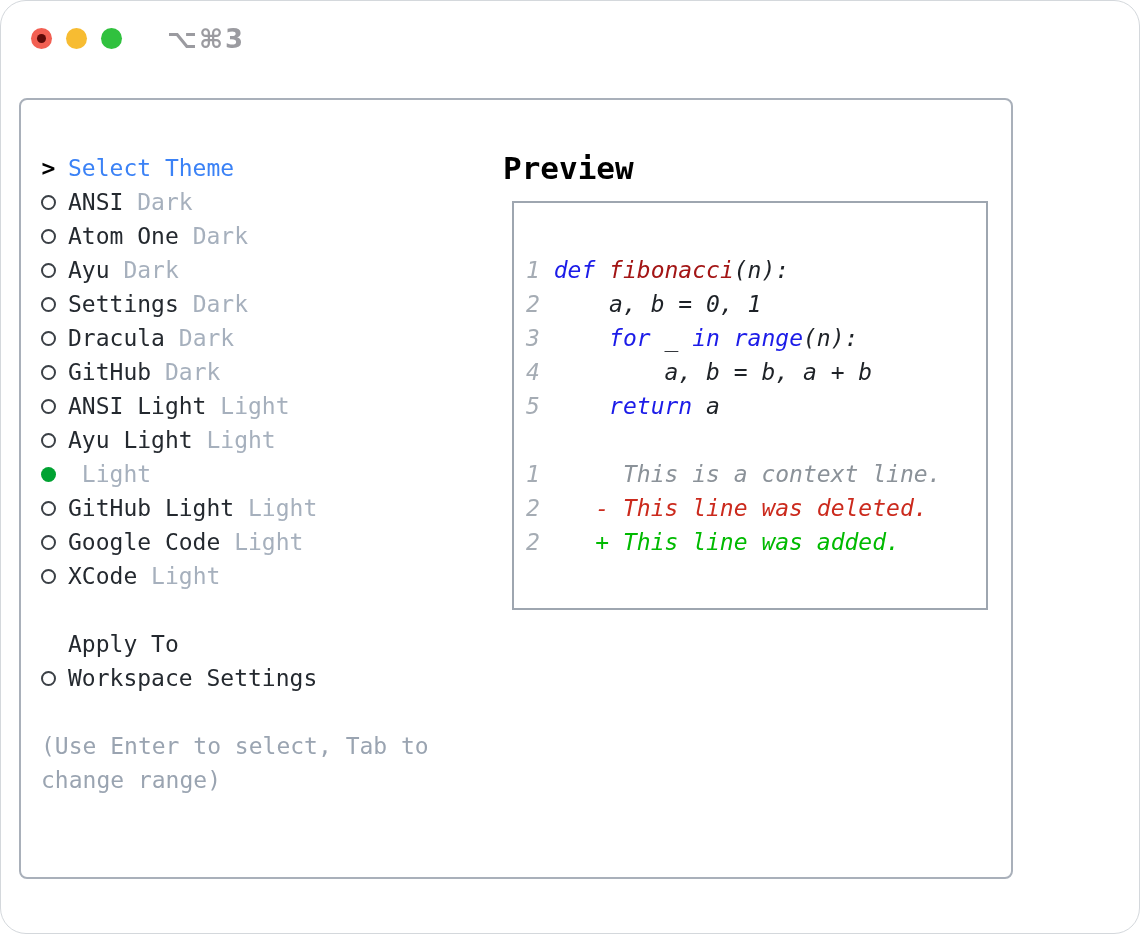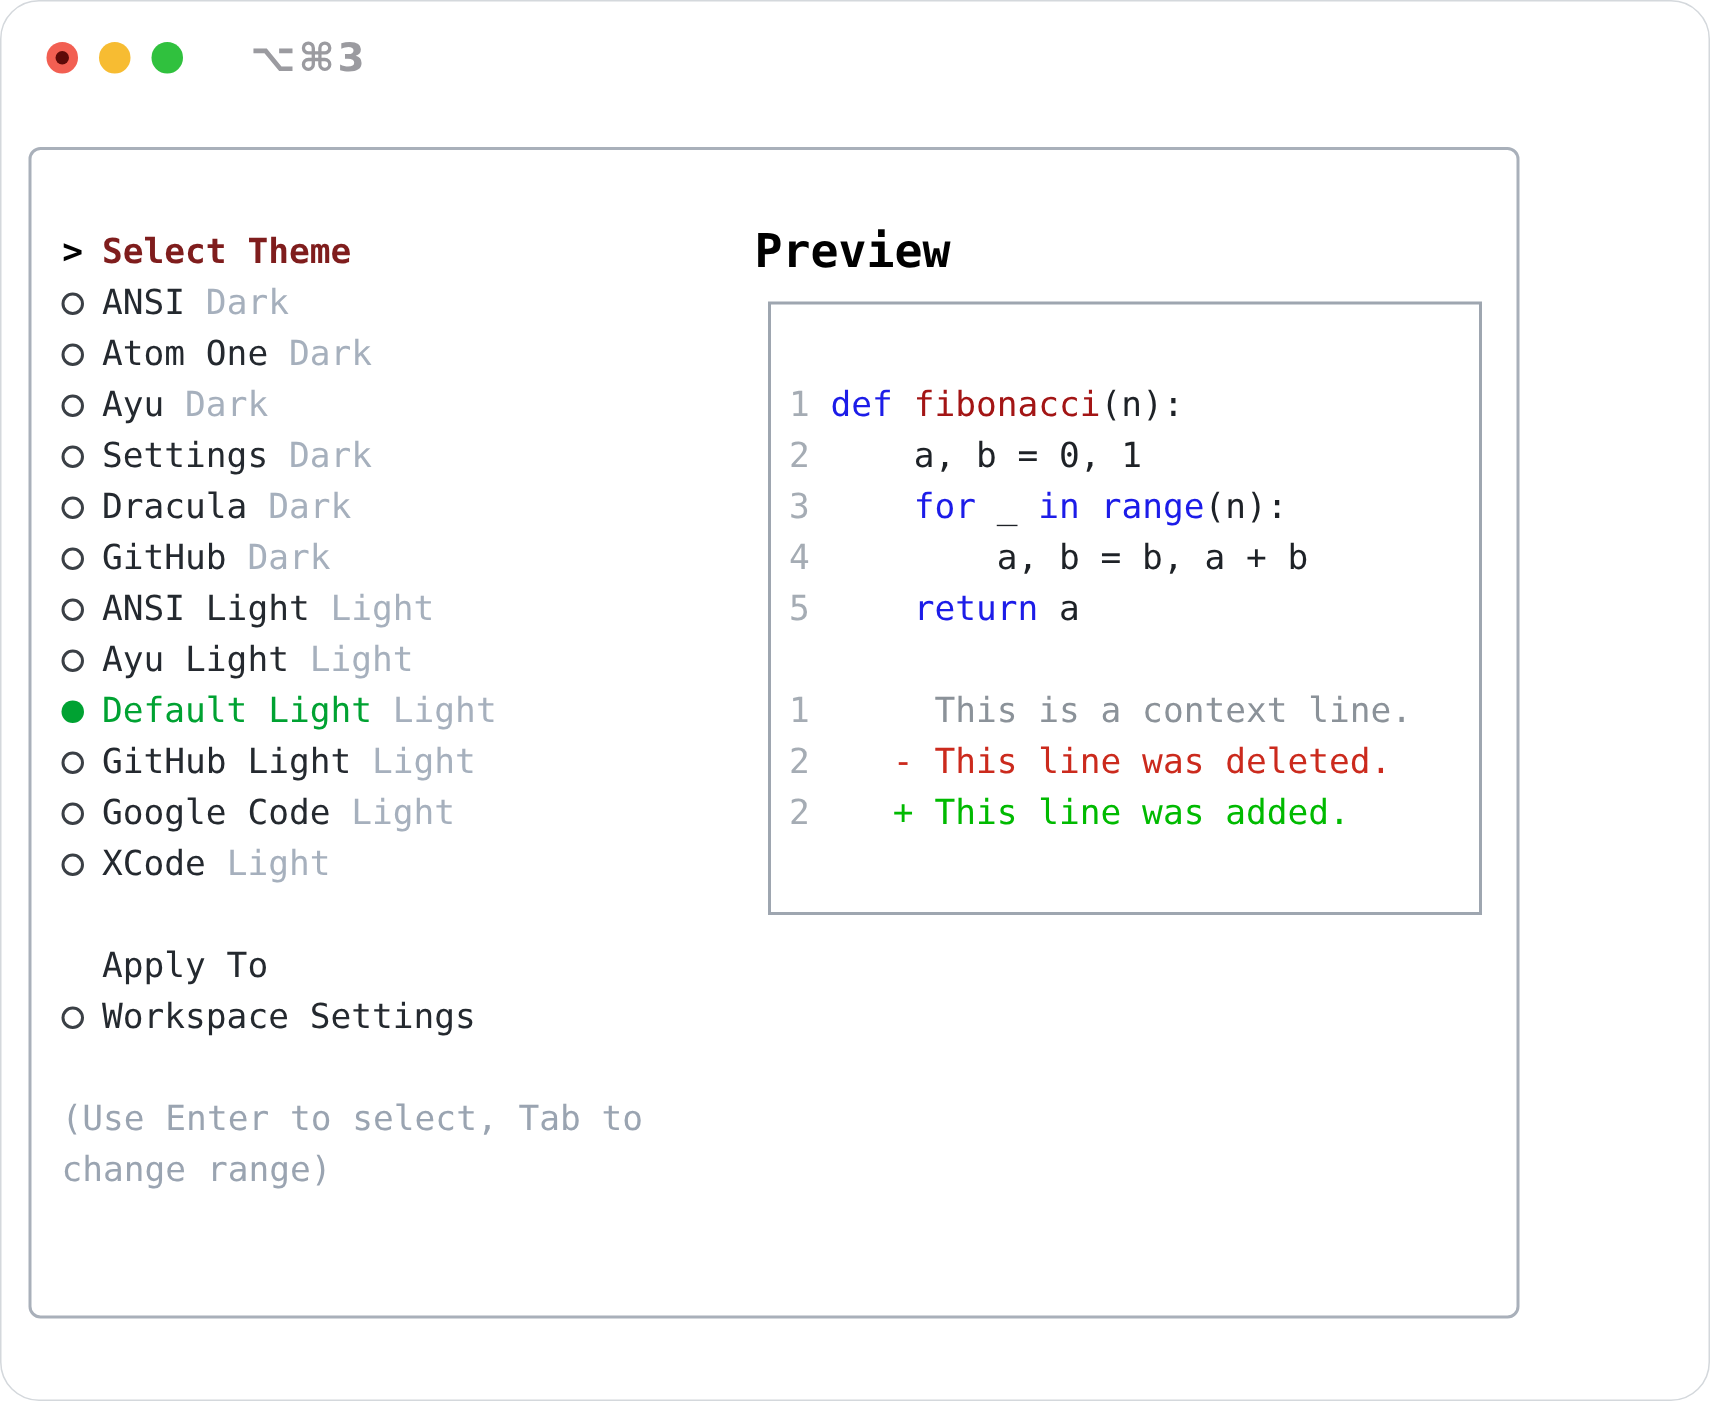--- a/index.html
+++ b/index.html
@@ -31,35 +31,35 @@
     border:2px solid var(--border);border-radius:8px;background:#fff;}
 
   
   .left-col{position:absolute;left:20px;top:51px;font-size:23px;line-height:34px;color:var(--text);}
   .row{display:flex;align-items:center;height:34px;white-space:pre;}
   .marker{width:15px;height:34px;margin-right:12px;flex:0 0 15px;
     display:flex;align-items:center;justify-content:center;}
   .radio{width:15px;height:15px;border-radius:50%;border:2px solid #3b4046;background:#fff;}
   .radio.on{border:none;background:var(--ui-green);}
   .caret{font-weight:700;color:#000;}
-  .hdr{font-weight:700;color:#7f1d1d;}
+  .hdr{font-weight:400;color:#3b82f6;}
   .theme-name{color:var(--text);}
   .theme-name.sel{color:var(--ui-green);}
   .variant{color:var(--muted);}
   .opt-label{color:var(--text);}
   .opt-label.sel{color:var(--ui-green);}
   .spacer{height:34px;}
   .hint-line{height:34px;line-height:34px;color:var(--hint);white-space:pre;}
 
   
   .preview-title{position:absolute;left:482px;top:51px;height:34px;line-height:34px;
     font-size:31px;font-weight:700;color:#000;}
   .preview-box{position:absolute;left:491px;top:101px;width:476px;height:409px;
     border:2px solid var(--box-border);background:#fff;overflow:hidden;}
-  .code{padding:50px 14px 0 12px;font-size:23px;line-height:34px;white-space:pre;color:#1e2227;}
+  .code{padding:50px 14px 0 12px;font-size:23px;line-height:34px;white-space:pre;color:#1e2227;font-style:italic;}
   .line{height:34px;}
   .num{color:var(--num-gray);}
   .kw{color:var(--kw-blue);}
   .fn{color:var(--fn-red);}
   .ctx{color:var(--ctx-gray);margin-top:37px;}
   .del{color:var(--diff-red);}
   .add{color:var(--diff-green);}
   .plain{color:#1e2227;}
 </style>
 </head>
@@ -84,21 +84,21 @@
 
       <div id="theme-list">
           <div class="row"><span class="marker"><span class="radio"></span></span><span class="theme-name">ANSI</span><span class="variant"> Dark</span></div>
           <div class="row"><span class="marker"><span class="radio"></span></span><span class="theme-name">Atom One</span><span class="variant"> Dark</span></div>
           <div class="row"><span class="marker"><span class="radio"></span></span><span class="theme-name">Ayu</span><span class="variant"> Dark</span></div>
           <div class="row"><span class="marker"><span class="radio"></span></span><span class="theme-name">Settings</span><span class="variant"> Dark</span></div>
           <div class="row"><span class="marker"><span class="radio"></span></span><span class="theme-name">Dracula</span><span class="variant"> Dark</span></div>
           <div class="row"><span class="marker"><span class="radio"></span></span><span class="theme-name">GitHub</span><span class="variant"> Dark</span></div>
           <div class="row"><span class="marker"><span class="radio"></span></span><span class="theme-name">ANSI Light</span><span class="variant"> Light</span></div>
           <div class="row"><span class="marker"><span class="radio"></span></span><span class="theme-name">Ayu Light</span><span class="variant"> Light</span></div>
-          <div class="row"><span class="marker"><span class="radio on"></span></span><span class="theme-name sel">Default Light</span><span class="variant"> Light</span></div>
+          <div class="row"><span class="marker"><span class="radio on"></span></span><span class="variant"> Light</span></div>
           <div class="row"><span class="marker"><span class="radio"></span></span><span class="theme-name">GitHub Light</span><span class="variant"> Light</span></div>
           <div class="row"><span class="marker"><span class="radio"></span></span><span class="theme-name">Google Code</span><span class="variant"> Light</span></div>
           <div class="row"><span class="marker"><span class="radio"></span></span><span class="theme-name">XCode</span><span class="variant"> Light</span></div>
         </div>
 
       <div class="spacer"></div>
 
       <div class="row">
         <span class="marker"></span>
         <span>Apply To</span>

